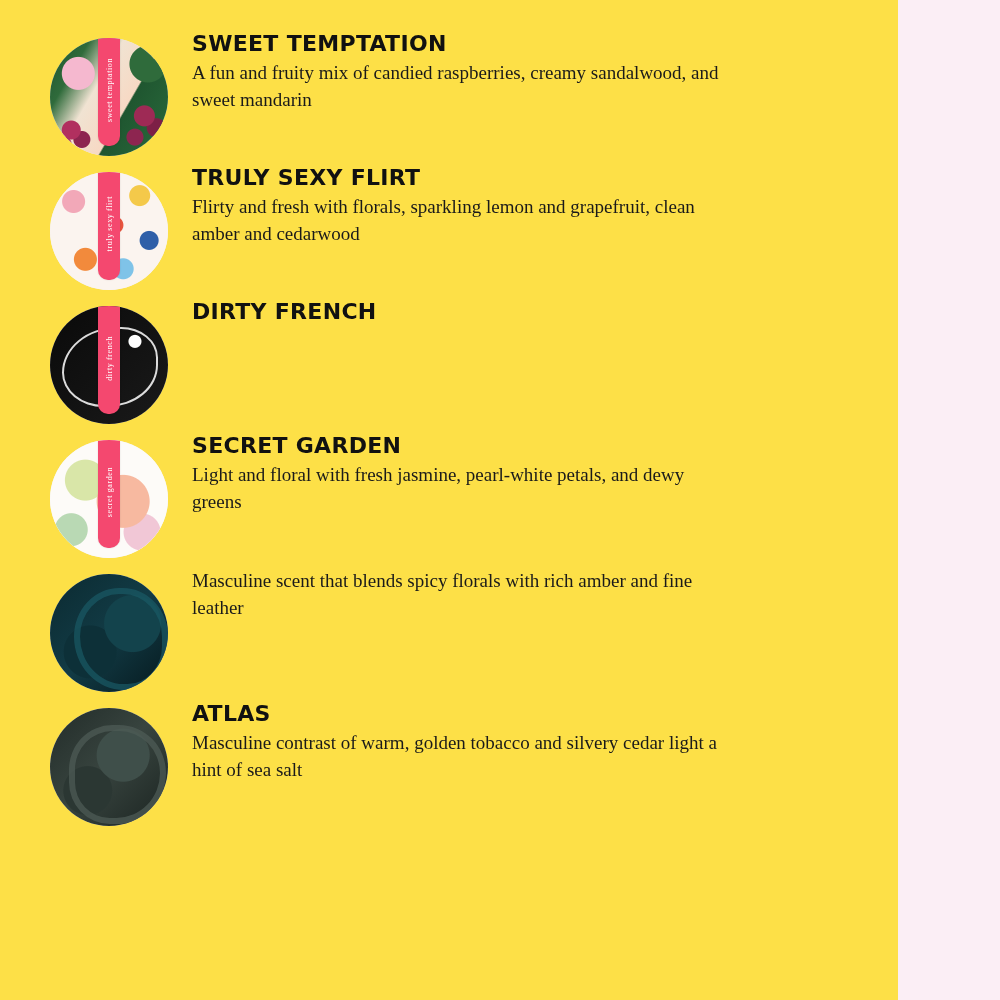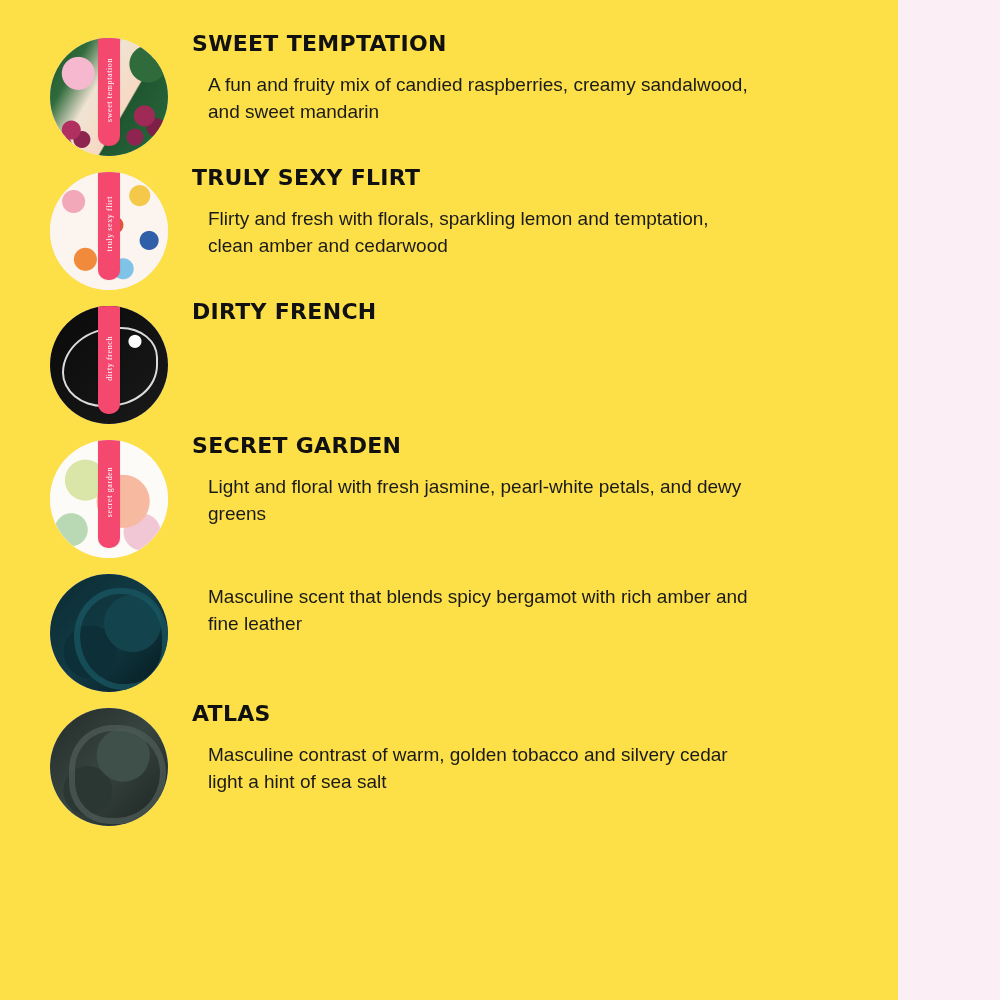--- a/index.html
+++ b/index.html
@@ -99,25 +99,25 @@
   .scent-name {
     font-family: "DejaVu Sans", sans-serif;
     font-weight: bold;
     font-size: 22px;
     letter-spacing: 0.3px;
     color: #111111;
     margin: 0 0 4px 0;
     line-height: 1.1;
   }
   .scent-desc {
-    font-family: Liberation Sans, sans-serif;
+    font-family: Liberation Serif, serif;
     font-size: 19px;
     color: #1a1a1a;
     line-height: 1.42;
-    margin: 16px;
+    margin: 0;
     max-width: 540px;
     font-weight: 300;
   }
 
   
   .art-sweet {
     background:
       radial-gradient(circle at 18% 78%, #b1305f 0 9px, transparent 10px),
       radial-gradient(circle at 27% 86%, #8d2550 0 8px, transparent 9px),
       radial-gradient(circle at 12% 90%, #a02a58 0 7px, transparent 8px),
@@ -226,21 +226,21 @@
         <div class="thumb-wrap">
           <div class="thumb">
             <div class="art art-flirt"></div>
             <div class="stick">
               <span>truly sexy flirt</span>
             </div>
           </div>
         </div>
         <div class="text-col">
           <div class="scent-name">TRULY SEXY FLIRT</div>
-          <div class="scent-desc">Flirty and fresh with florals, sparkling lemon and temptation, clean amber and cedarwood</div>
+          <div class="scent-desc">Flirty and fresh with florals, sparkling lemon and grapefruit, clean amber and cedarwood</div>
         </div>
       </div>
       <div class="scent-row">
         <div class="thumb-wrap">
           <div class="thumb">
             <div class="art art-dirty"></div>
             <div class="stick">
               <span>dirty french</span>
             </div>
           </div>
@@ -263,21 +263,21 @@
           <div class="scent-desc">Light and floral with fresh jasmine, pearl-white petals, and dewy greens</div>
         </div>
       </div>
       <div class="scent-row no-stick">
         <div class="thumb-wrap">
           <div class="thumb">
             <div class="art art-titan"></div>
           </div>
         </div>
         <div class="text-col">
-          <div class="scent-desc">Masculine scent that blends spicy bergamot with rich amber and fine leather</div>
+          <div class="scent-desc">Masculine scent that blends spicy florals with rich amber and fine leather</div>
         </div>
       </div>
       <div class="scent-row no-stick">
         <div class="thumb-wrap">
           <div class="thumb">
             <div class="art art-atlas"></div>
           </div>
         </div>
         <div class="text-col">
           <div class="scent-name">ATLAS</div>

